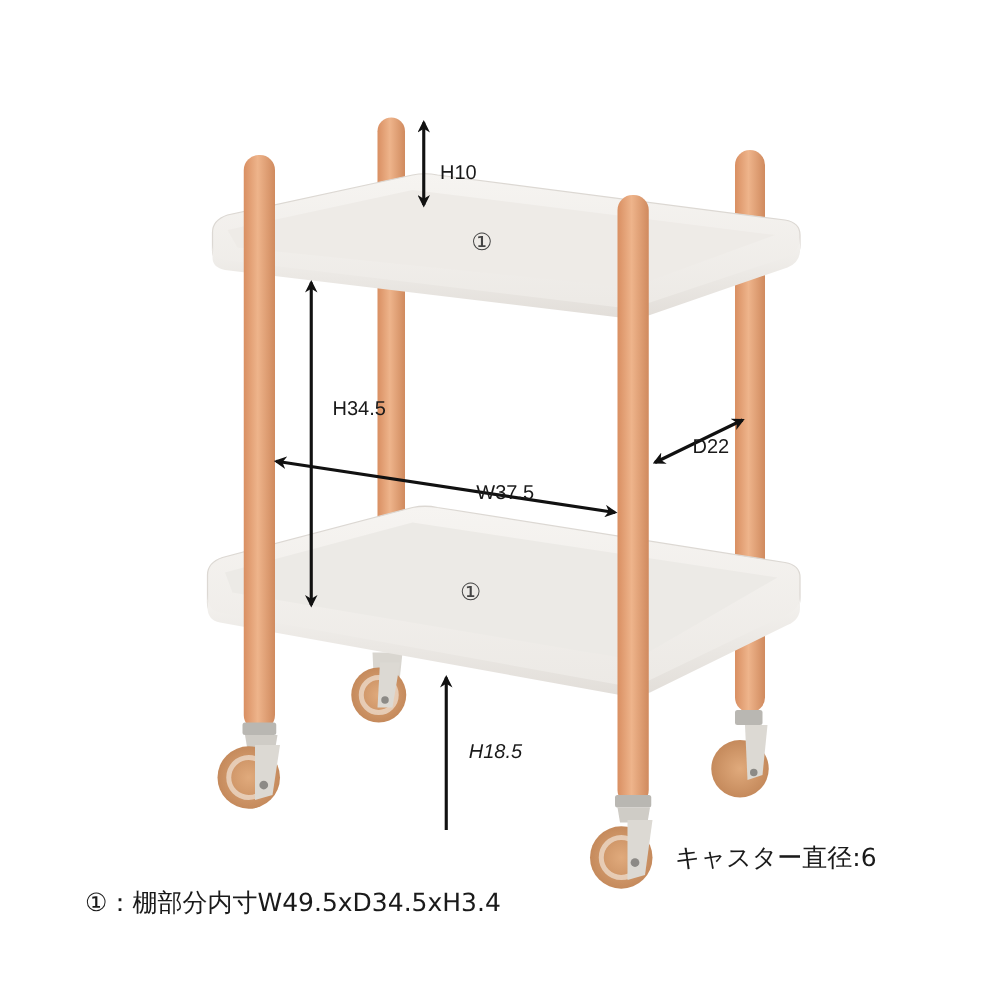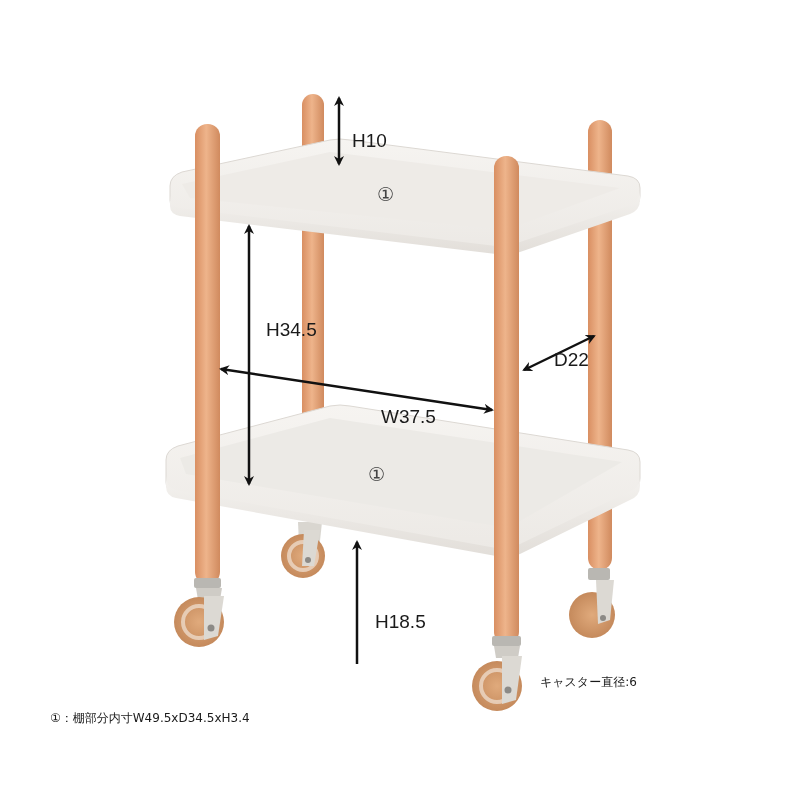--- a/index.html
+++ b/index.html
@@ -1,20 +1,20 @@
 <!DOCTYPE html>
 <html><head>
   <meta charset="utf-8">
   <style>
     html, body { margin: 0; padding: 0; background: #ffffff; }
     body { width: 800px; height: 800px; position: relative; overflow: hidden; font-family: "Liberation Sans", "DejaVu Sans", sans-serif; }
     svg#cart { position: absolute; left: 0; top: 0; }
-    .lbl { position: absolute; color: #1a1a1a; font-family: "Liberation Sans", "DejaVu Sans", sans-serif; font-size: 19px; line-height: 1; white-space: nowrap; }
+    .lbl { position: absolute; color: #1a1a1a; font-family: "Liberation Sans", "DejaVu Sans", sans-serif; font-size: 16px; line-height: 1; white-space: nowrap; }
     .circ { position: absolute; font-family: "DejaVu Sans", sans-serif; font-size: 19px; color: #444; line-height: 1; }
-    .note { position: absolute; font-family: "DejaVu Sans", sans-serif; font-size: 12px; color: #1a1a1a; white-space: nowrap; line-height: 1; }
+    .note { position: absolute; font-family: "DejaVu Sans", sans-serif; font-size: 20px; color: #1a1a1a; white-space: nowrap; line-height: 1; }
   </style>
 </head>
 <body>
 
 <svg id="cart" width="800" height="800" viewBox="0 0 800 800">
   <defs>
     <linearGradient id="wood" x1="0" x2="1" y1="0" y2="0">
       <stop offset="0" stop-color="#d98f62"></stop>
       <stop offset="0.45" stop-color="#eeb48b"></stop>
       <stop offset="1" stop-color="#d08a5e"></stop>
@@ -98,18 +98,18 @@
   <line x1="221" y1="369" x2="492" y2="410" stroke="#111" stroke-width="2.5" marker-start="url(#ah)" marker-end="url(#ah)"></line>
   <line x1="524" y1="370" x2="594" y2="336" stroke="#111" stroke-width="2.5" marker-start="url(#ah)" marker-end="url(#ah)"></line>
   <line x1="357" y1="542" x2="357" y2="664" stroke="#111" stroke-width="2.5" marker-start="url(#ah)"></line>
 </svg>
 
 <div class="circ" style="left:377px; top:185px;">①</div>
 <div class="circ" style="left:368px; top:465px;">①</div>
 
 <div class="lbl" style="left:352px; top:131px;">H10</div>
 <div class="lbl" style="left:266px; top:320px;">H34.5</div>
-<div class="lbl" style="left:381px; top:407px;">W37.5</div>
+<div class="lbl" style="left:381px; top:387px;">W37.5</div>
 <div class="lbl" style="left:554px; top:350px;">D22</div>
-<div class="lbl" style="left:375px; top:612px;">H18.5</div>
+<div class="lbl" style="left:375px; top:594px;font-style:italic;">H18.5</div>
 
 <div class="note" style="left:540px; top:676px;">キャスター直径:6</div>
-<div class="note" style="left:50px; top:712px;text-align:right;">①：棚部分内寸W49.5xD34.5xH3.4</div>
+<div class="note" style="left:68px; top:712px;text-align:right;">①：棚部分内寸W49.5xD34.5xH3.4</div>
 
 </body></html>

